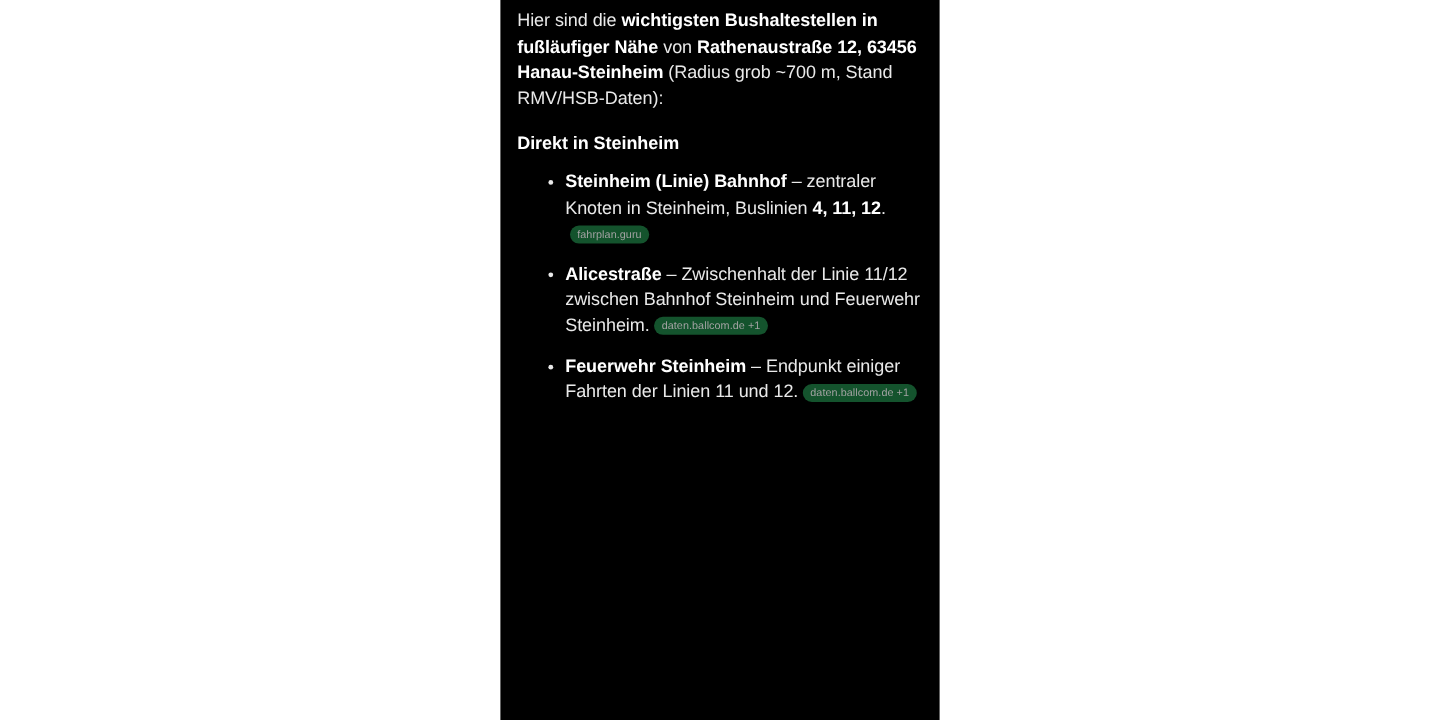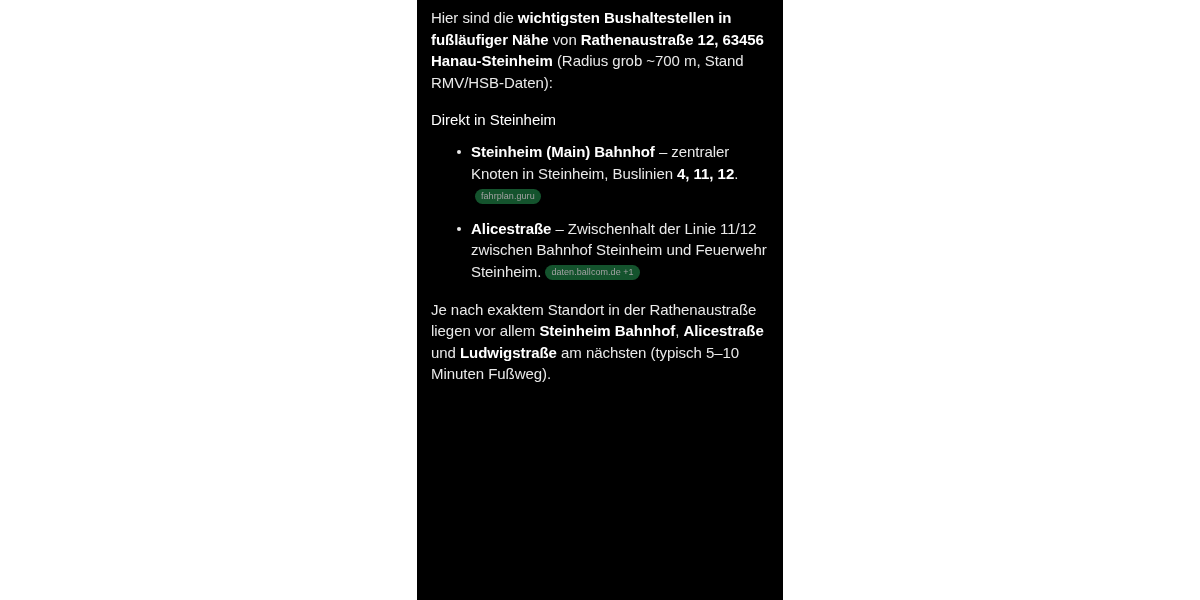--- a/index.html
+++ b/index.html
@@ -52,21 +52,21 @@
 
   .b {
     font-weight: 700;
     color: #ffffff;
   }
 
   .section-heading {
     margin: 16px 0 10px 0;
     font-size: 15px;
     line-height: 21.6px;
-    font-weight: 400;
+    font-weight: 700;
     color: #ffffff;
     letter-spacing: -0.05px;
   }
 
   ul.stop-list {
     list-style: none;
     margin: 0 0 16px 0;
     padding: 0;
   }
 
@@ -124,32 +124,33 @@
     <p class="para">
       <span>Hier sind die </span><span class="b">wichtigsten Bushaltestellen in fußläufiger Nähe</span><span> von </span><span class="b">Rathenaustraße 12, 63456 Hanau-Steinheim</span><span> (Radius grob ~700 m, Stand RMV/HSB-Daten):</span>
     </p>
 
     <h2 class="section-heading">Direkt in Steinheim</h2>
 
     <ul class="stop-list">
 
       <li>
         <span class="bullet-dot"></span>
-        <span class="b">Steinheim (Main) Bahnhof</span><span> – </span><span>zentraler Knoten in Steinheim, Buslinien </span><span class="b">4, 11, 12</span><span>.</span><span class="cite">fahrplan.guru</span>
+        <span class="b">Steinheim (Linie) Bahnhof</span><span> – </span><span>zentraler Knoten in Steinheim, Buslinien </span><span class="b">4, 11, 12</span><span>.</span><span class="cite">fahrplan.guru</span>
       </li>
 
 
       <li>
         <span class="bullet-dot"></span>
         <span class="b">Alicestraße</span><span> – </span><span>Zwischenhalt der Linie 11/12 zwischen Bahnhof Steinheim und Feuerwehr Steinheim.</span><span class="b"></span><span></span><span class="cite">daten.ballcom.de +1</span>
       </li>
 
 
+      <li>
+        <span class="bullet-dot"></span>
+        <span class="b">Feuerwehr Steinheim</span><span> – </span><span>Endpunkt einiger Fahrten der Linien 11 und 12.</span><span class="b"></span><span></span><span class="cite">daten.ballcom.de +1</span>
+      </li>
 
     </ul>
 
-    <p class="para tight closing-block">
-      <span>Je nach exaktem Standort in der Rathenaustraße liegen vor allem </span><span class="b">Steinheim Bahnhof</span><span>, </span><span class="b">Alicestraße</span><span> und </span><span class="b">Ludwigstraße</span><span> am nächsten (typisch 5–10 Minuten Fußweg).</span>
-    </p>
 
   </article>
 
 </div>
 
 </body></html>

